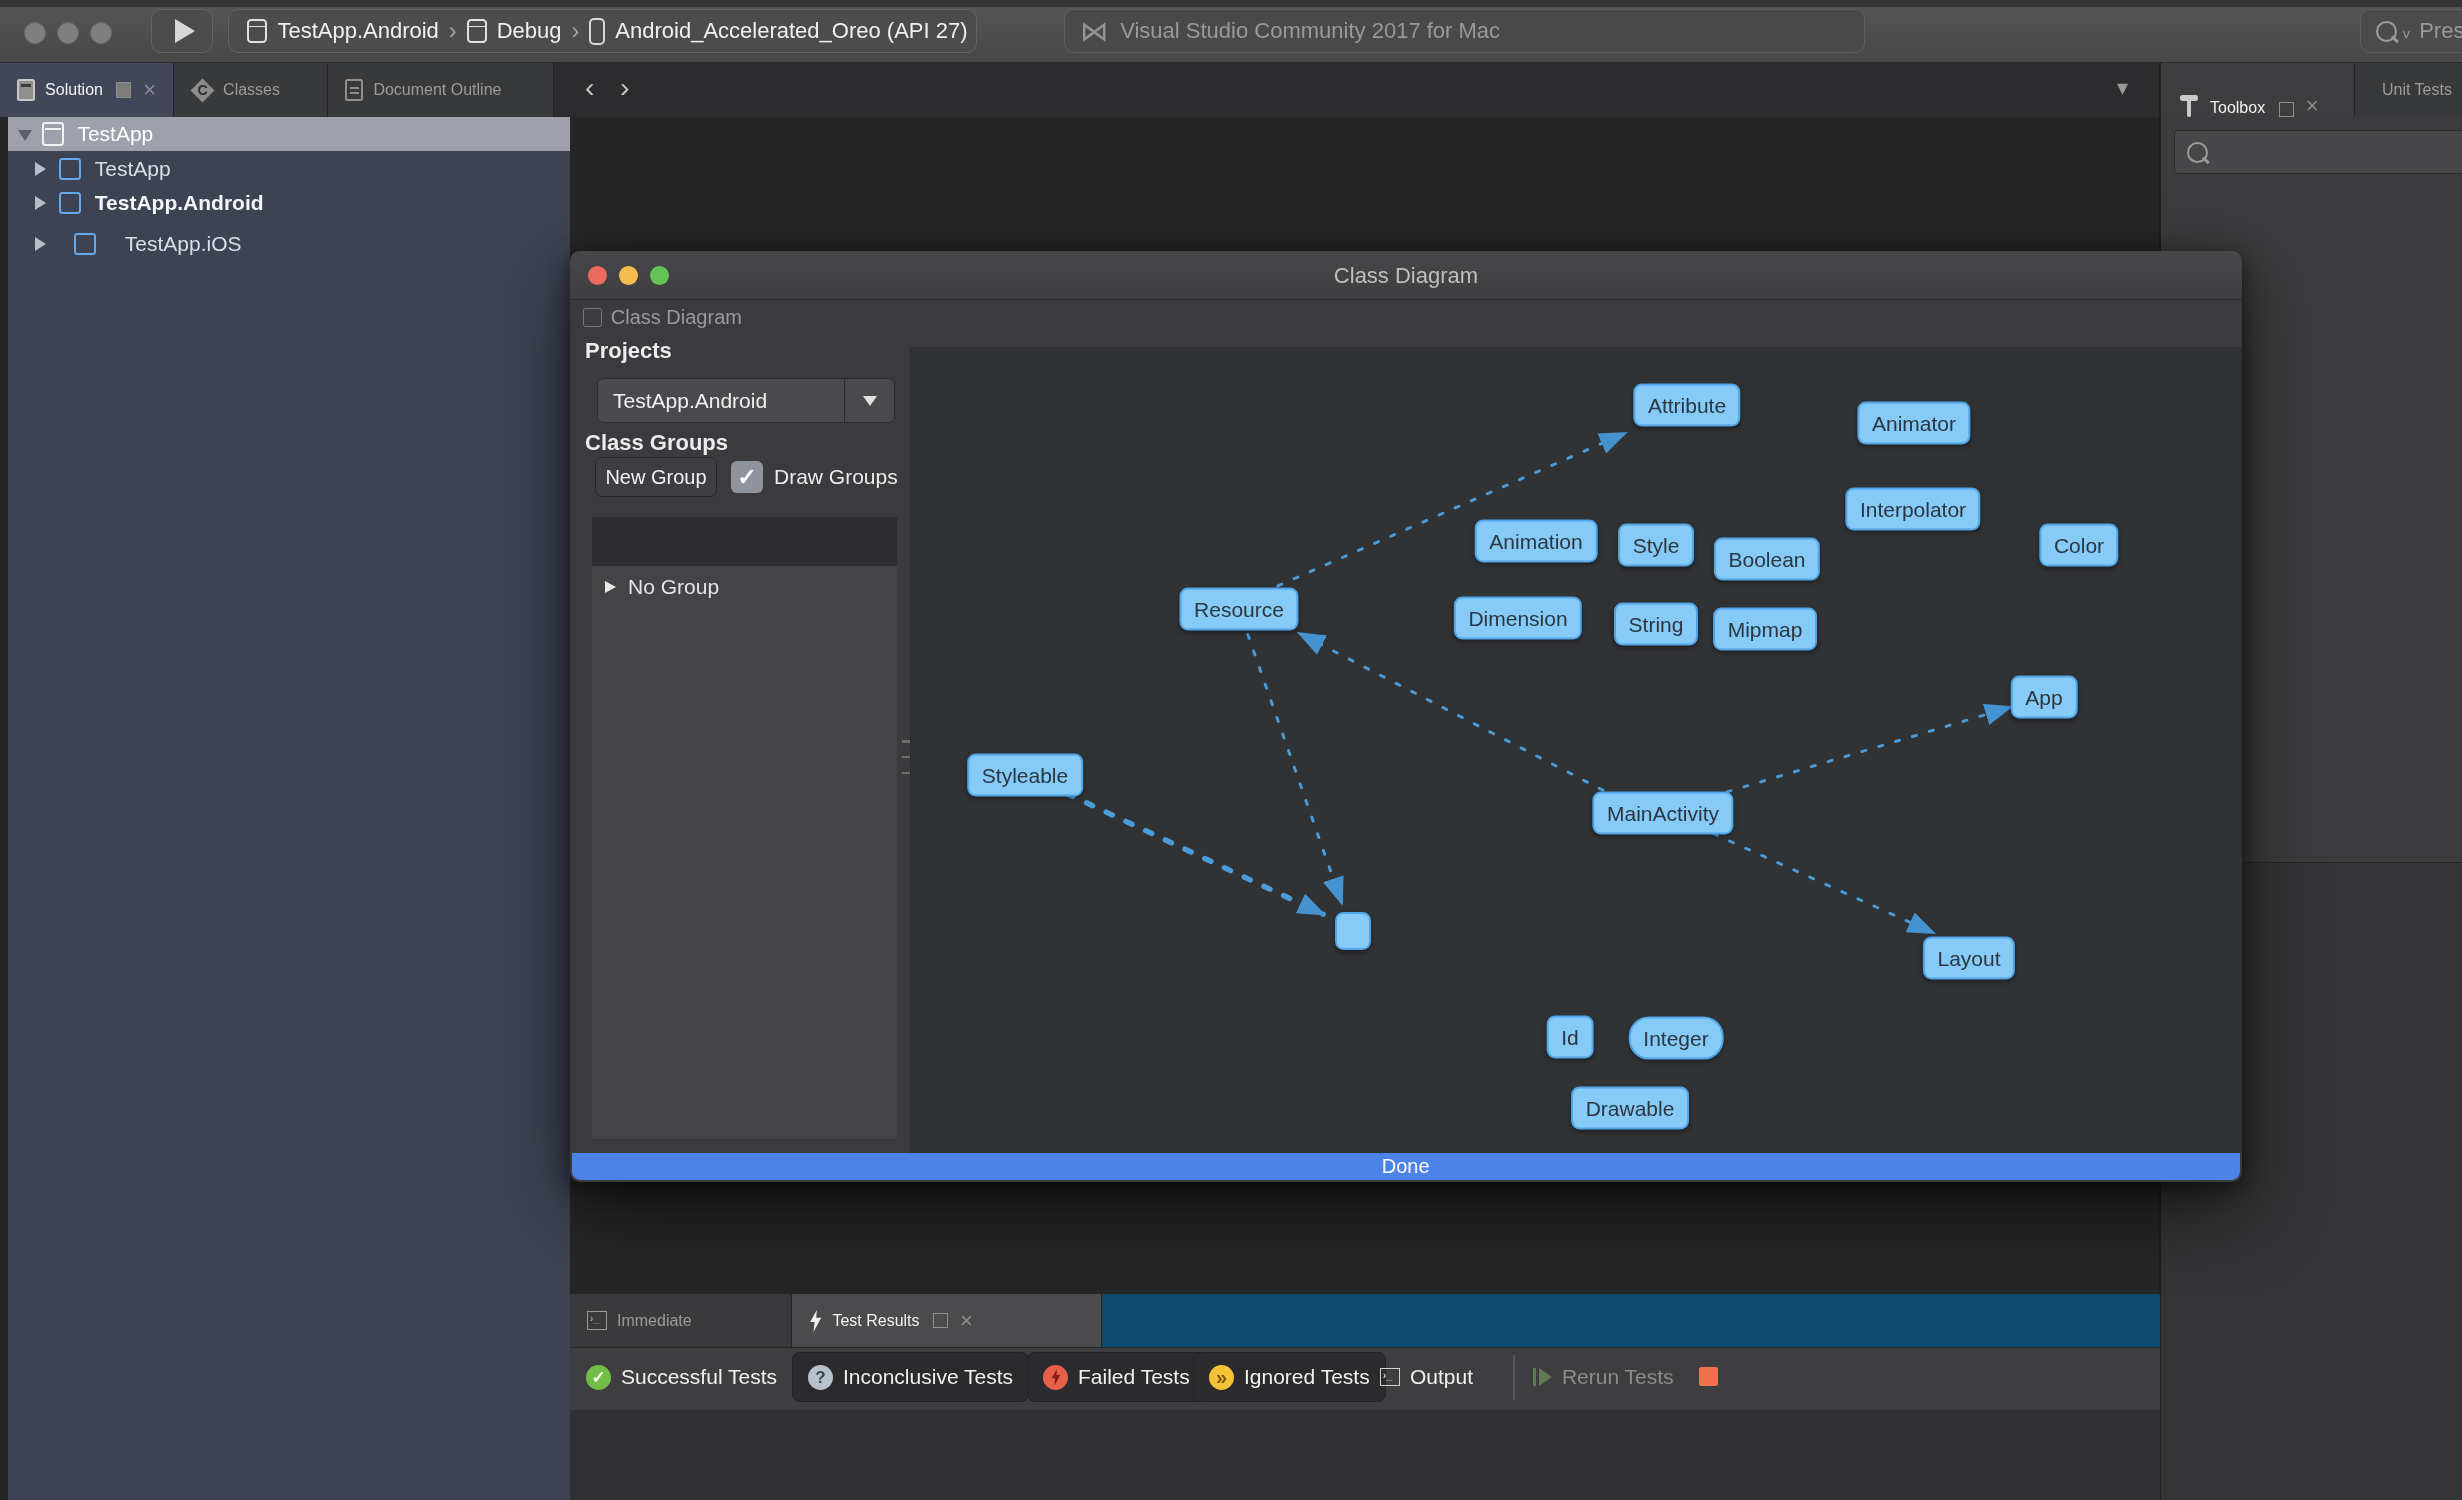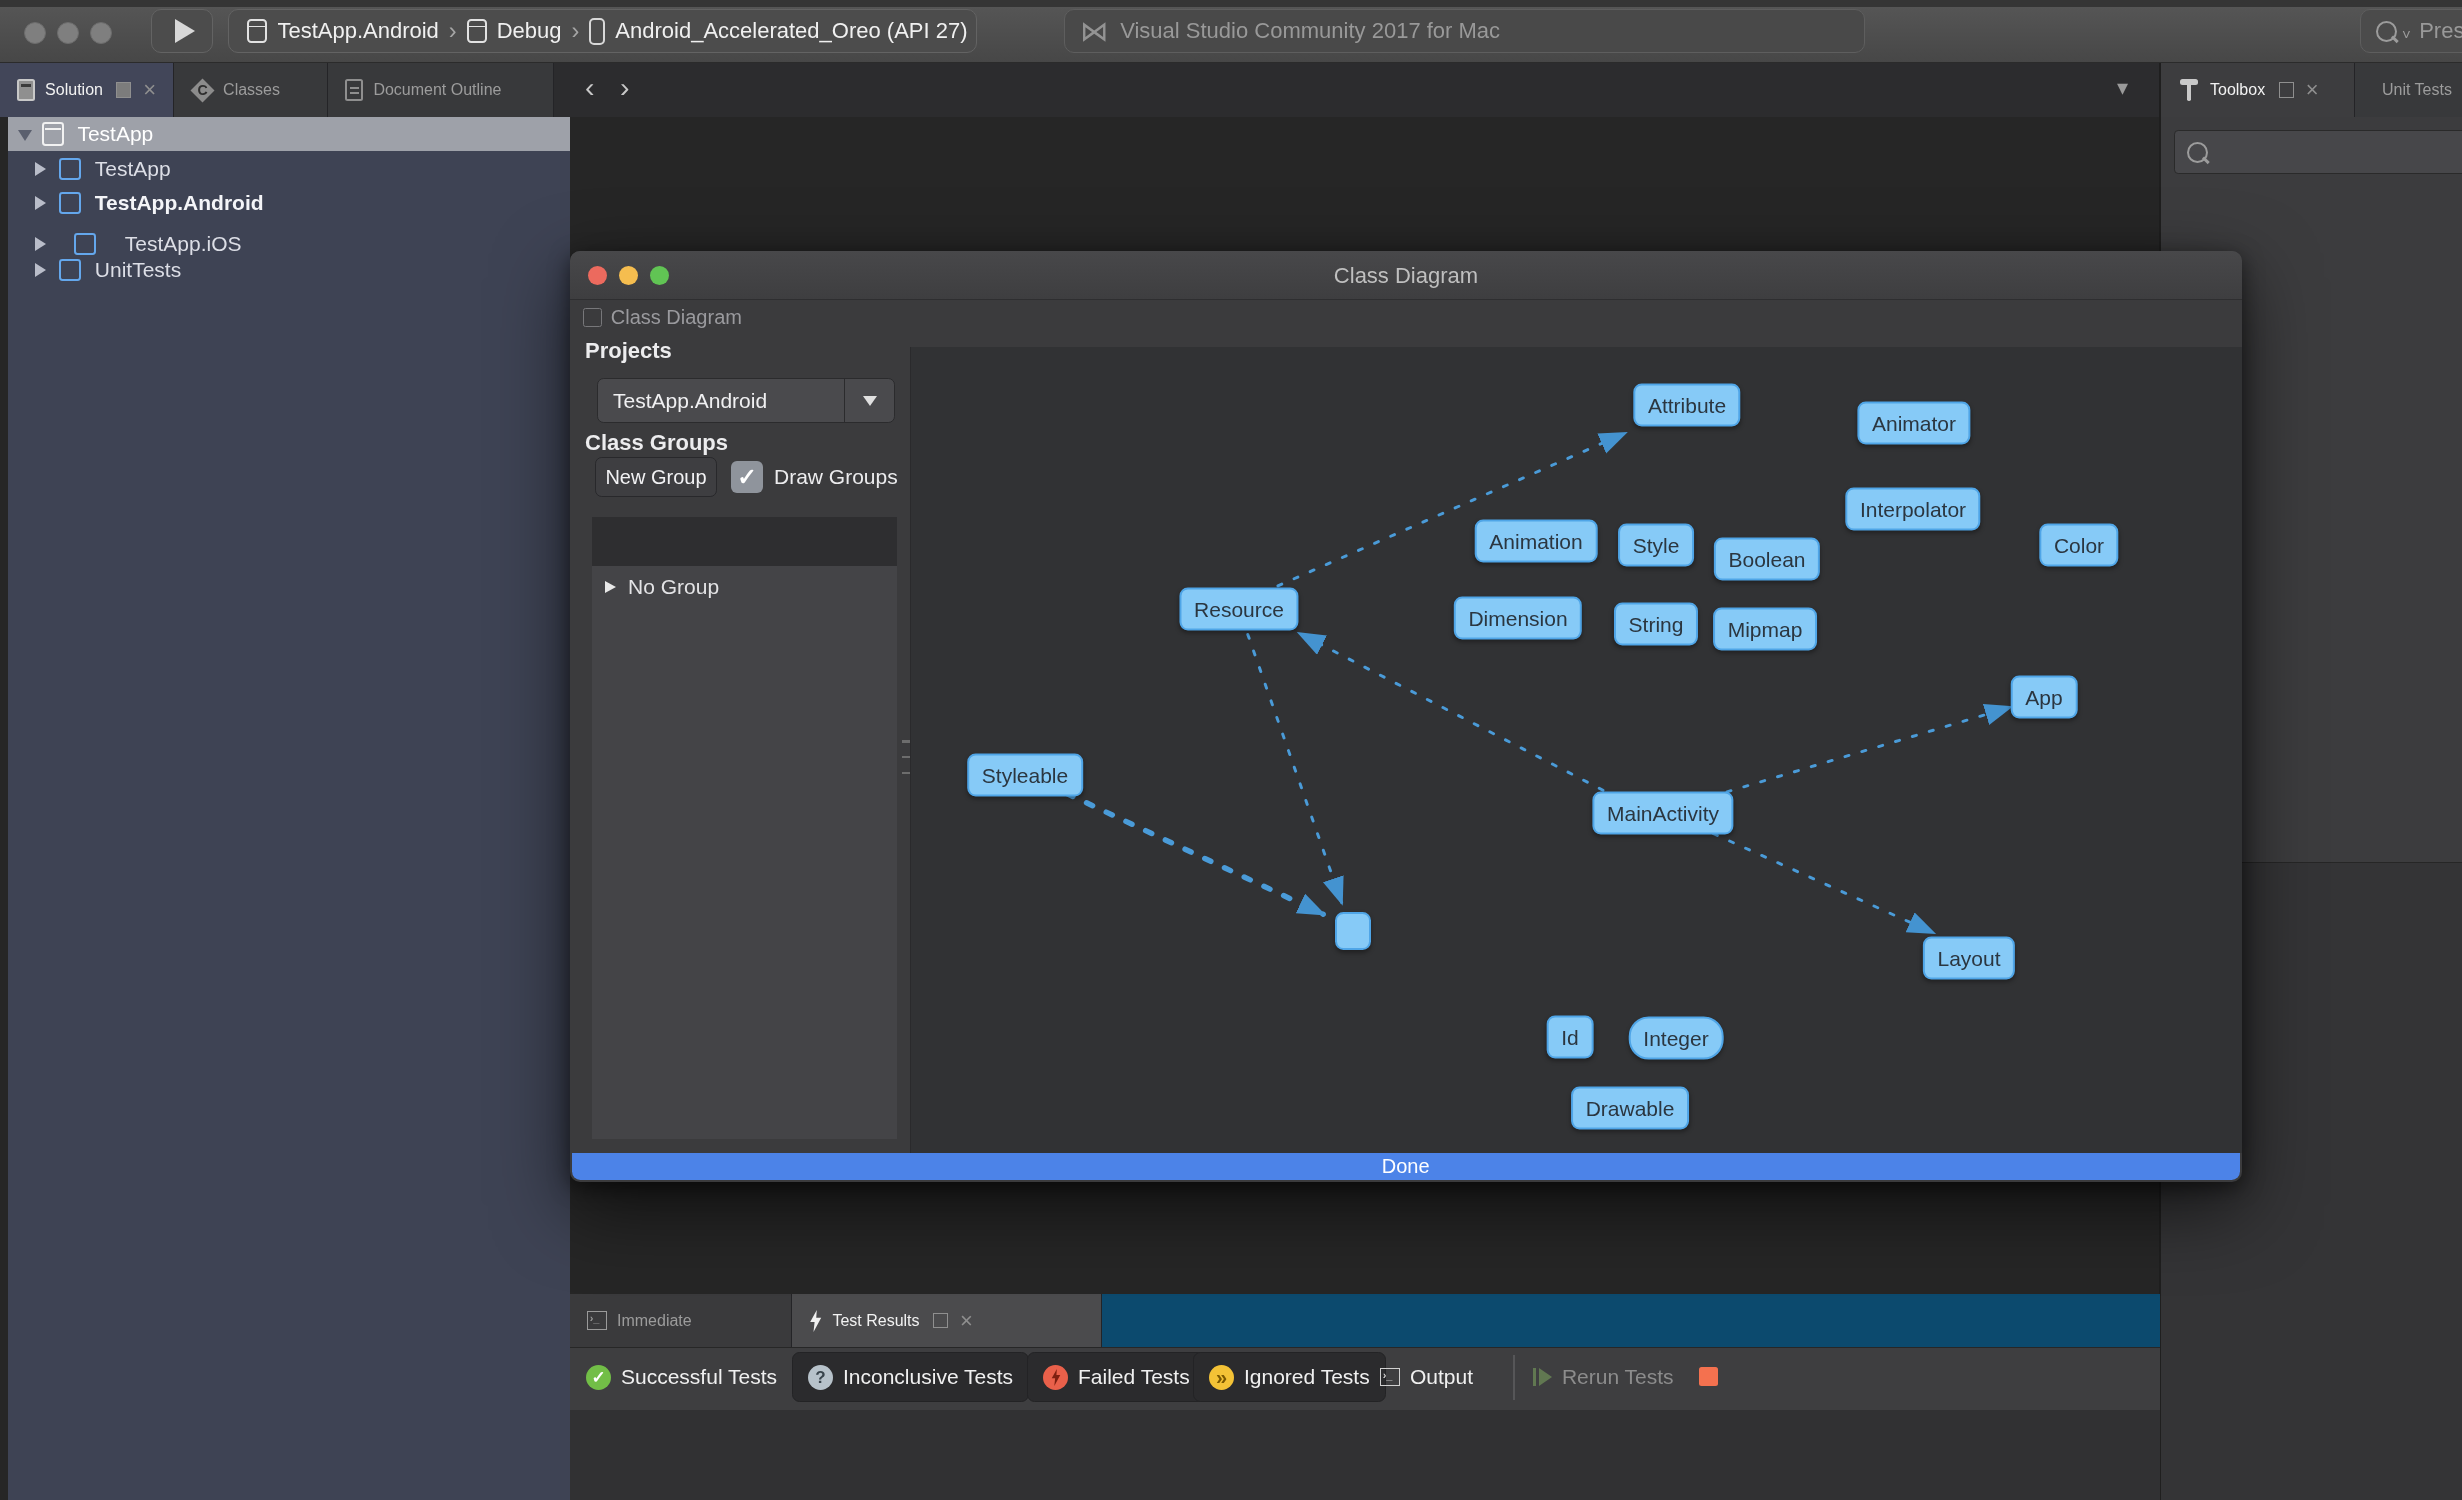--- a/index.html
+++ b/index.html
@@ -171,32 +171,27 @@
     <div class="trow" style="top:69px;font-weight:bold;color:#f4f5f8;">
       <span class="tri-r" style="margin:0 13.4px 0 27px;"></span>
       <span class="proj-ico" style="margin-right:13.4px;"></span>
       <span>TestApp.Android</span>
     </div>
     <div class="trow" style="top:110px;gap:15px;">
       <span class="tri-r" style="margin:0 13.4px 0 27px;"></span>
       <span class="proj-ico" style="margin-right:13.4px;"></span>
       <span>TestApp.iOS</span>
     </div>
-    <div class="trow" style="top:136px;">
-      <span class="tri-r" style="margin:0 13.4px 0 27px;"></span>
-      <span class="proj-ico" style="margin-right:13.4px;"></span>
-      <span>UnitTests</span>
-    </div>
   </div>
 
   <div class="abs" style="left:570px;top:117px;width:1590px;height:1177px;background:#262626;"></div>
   <div class="abs" style="left:2159px;top:63px;width:1.7px;height:1438px;background:#1f1f1f;"></div>
 
   <div class="abs" style="left:2161px;top:63px;width:302px;height:54px;background:#2c2c2e;">
-    <div class="dtab active" style="left:0;width:194px;background:#3d3d3f;">
+    <div class="dtab active" style="left:0;width:194px;background:#3d3d3f;align-items:flex-end;">
       <span class="hammer"></span>
       <span class="lbl">Toolbox</span>
       <span class="pinbox" style="background:none;"></span>
       <span class="xglyph">×</span>
     </div>
     <div class="dtab inactive" style="left:194px;width:107px;border-right:none;">
       <svg class="bolt" width="12.6" height="20" viewBox="0 0 10 20">
           <polygon points="6,0 0,11 4,11 3,20 10,7 5.5,7" fill="#c8c8c8"></polygon>
         </svg>
       <span class="lbl">Unit Tests</span>

